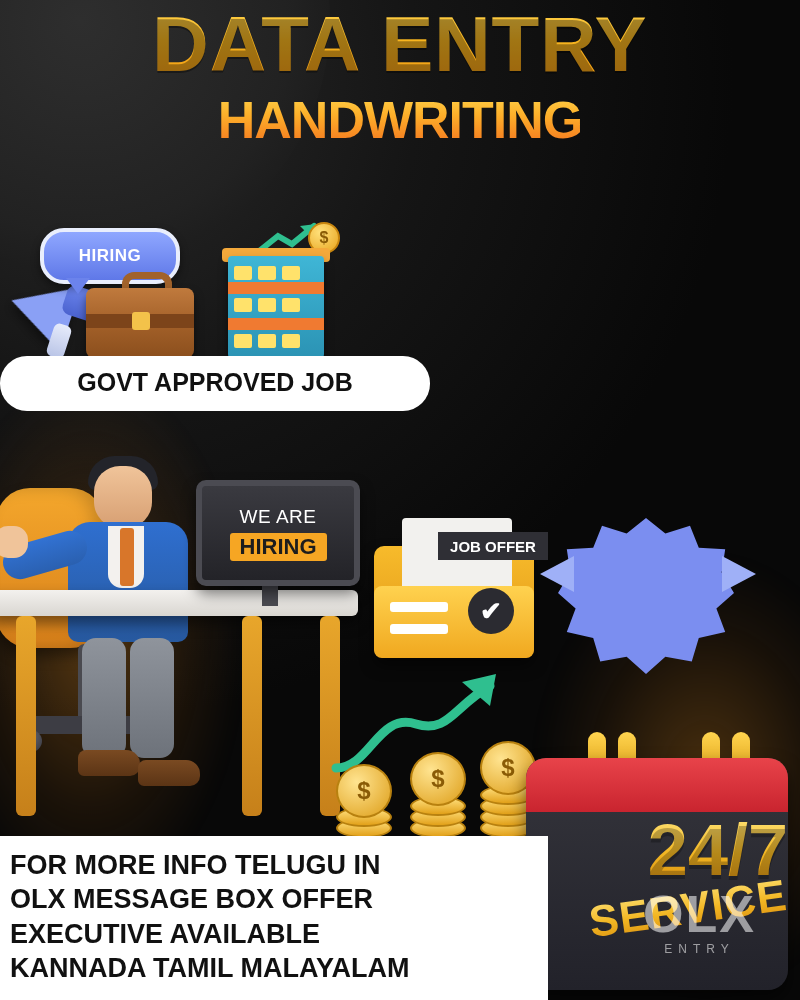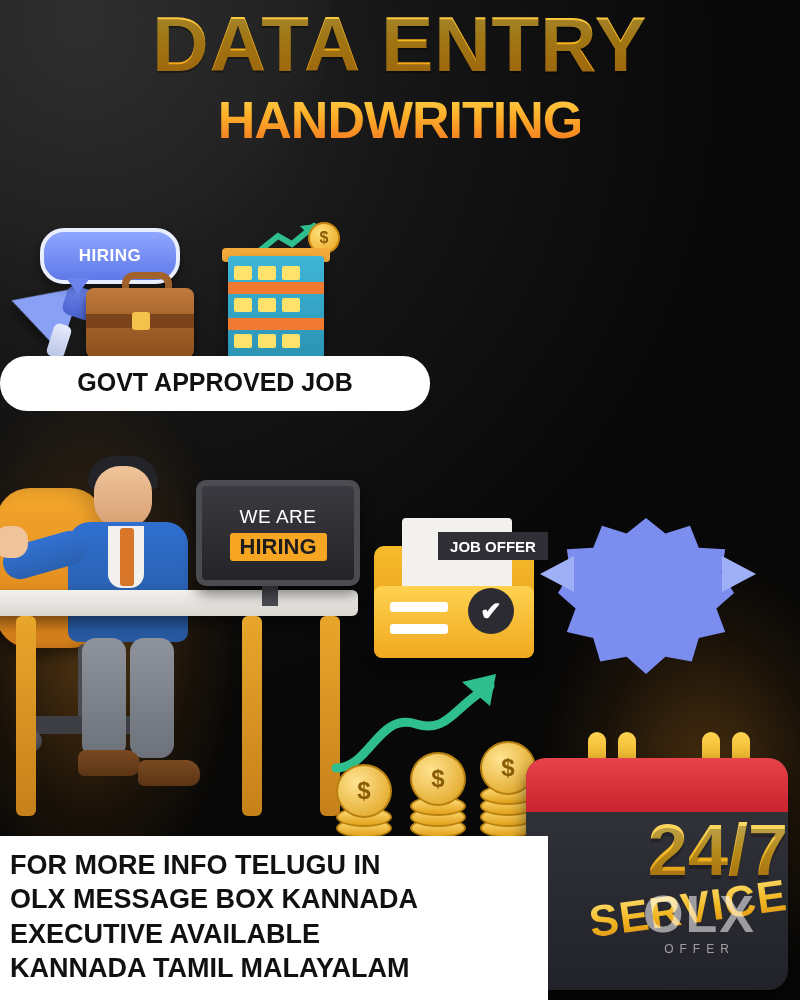--- a/index.html
+++ b/index.html
@@ -574,23 +574,23 @@
     <div class="cal-body"></div>
     <div class="cal-top"></div>
     <div class="cal-text">
       <div class="cal-247">24/7</div>
       <div class="cal-service">SERVICE</div>
     </div>
   </div>
 
   <div class="white-box" id="footer-box">
     <div>FOR MORE INFO TELUGU IN</div>
-    <div>OLX MESSAGE BOX KANNADA</div>
+    <div>OLX MESSAGE BOX OFFER</div>
     <div>EXECUTIVE AVAILABLE</div>
     <div>KANNADA TAMIL MALAYALAM</div>
   </div>
 
   <div id="watermark">
     <div class="olx">OLX</div>
-    <div class="india">OFFER</div>
+    <div class="india">ENTRY</div>
   </div>
 
 </div>
 
 </body></html>

